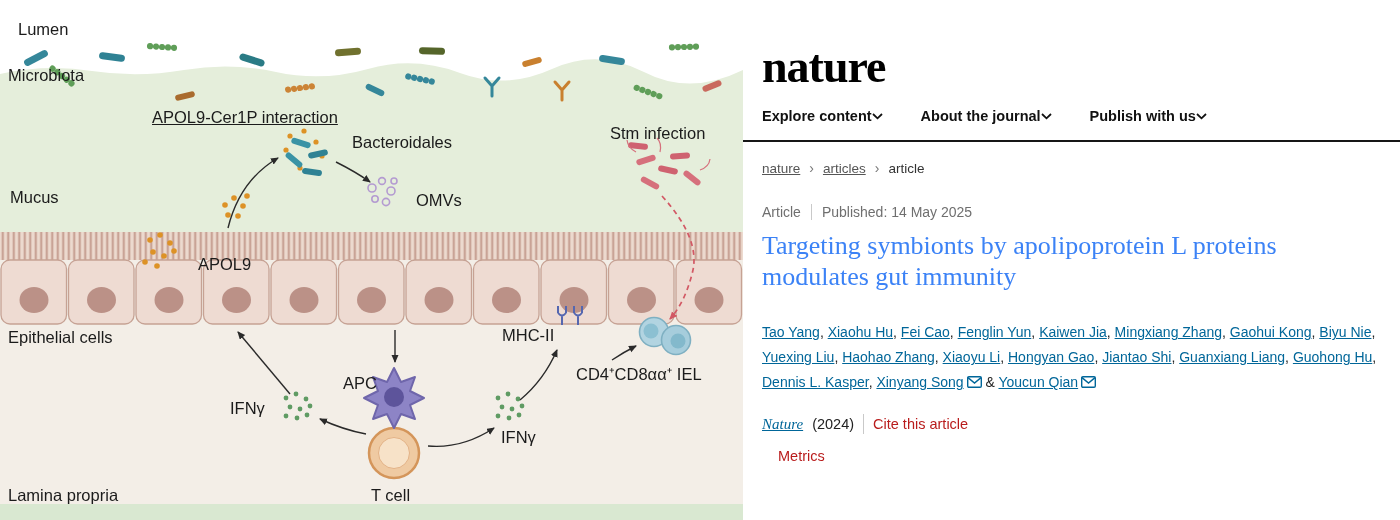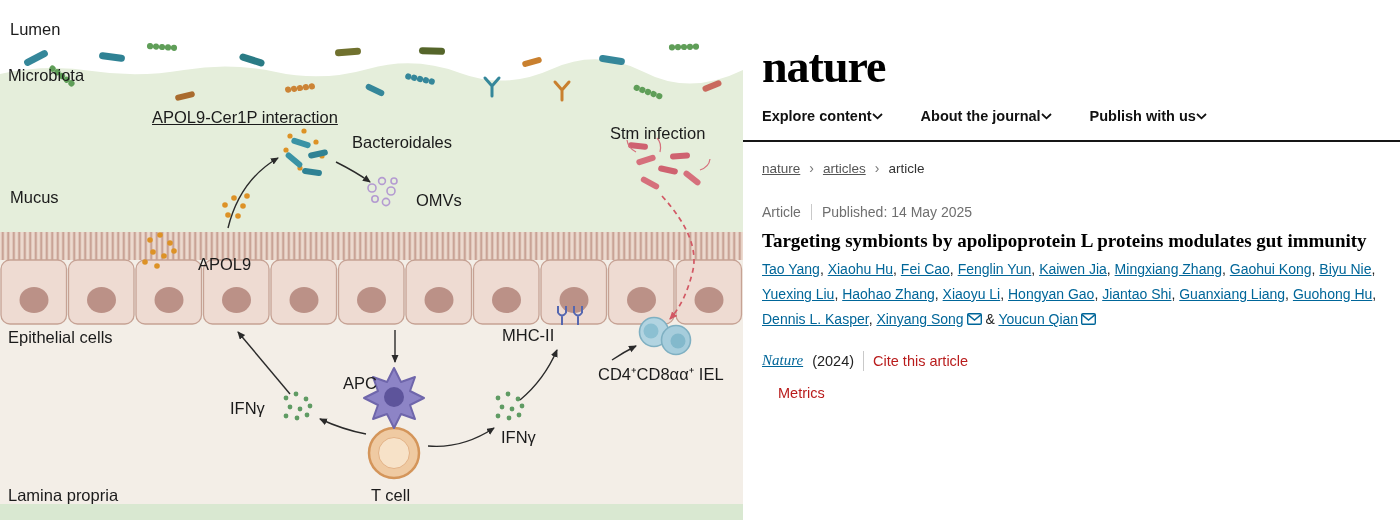--- a/index.html
+++ b/index.html
@@ -18,22 +18,22 @@
   .nav{display:flex;gap:38px;margin-top:18px;align-items:center;}
   .nav-item{font-weight:700;font-size:14.5px;color:#111;display:flex;align-items:center;cursor:pointer;}
   .divider{height:2px;background:#161616;margin-top:16px;}
   .breadcrumb{margin-top:18px;font-size:13.5px;color:#555;display:flex;align-items:center;gap:9px;}
   .crumb-link{color:#555;text-decoration:underline;cursor:pointer;}
   .crumb-current{color:#333;}
   .crumb-sep{color:#777;font-size:14px;}
   .meta{margin-top:28px;font-size:14px;color:#6f6f6f;display:flex;align-items:center;gap:10px;}
   .vbar{width:1px;height:16px;background:#c9c9c9;display:inline-block;}
   .vbar.tall{height:20px;}
-  h1.title{font-family:"Liberation Serif",serif;font-weight:700;font-size:19px;line-height:1.2;color:#000000;margin:10px 0 0;max-width:635px;}
-  .authors{margin-top:4px;font-size:14px;line-height:25px;color:#222;max-width:625px;}
+  h1.title{font-family:"Liberation Serif",serif;font-weight:400;font-size:26px;line-height:1.2;color:#3b82f6;margin:10px 0 0;max-width:635px;}
+  .authors{margin-top:28px;font-size:14px;line-height:25px;color:#222;max-width:625px;}
   .author-link{color:#006699;text-decoration:underline;cursor:pointer;}
   .email-icon{margin-left:3px;display:inline-block;vertical-align:-1px;cursor:pointer;}
   .cite-row{margin-top:18px;font-size:14.5px;display:flex;align-items:center;gap:9px;color:#222;}
   .journal-link{font-style:italic;color:#006699;text-decoration:underline;cursor:pointer;font-family:"Liberation Serif",serif;font-size:15px;}
   .cite-link{color:#b91c1c;cursor:pointer;}
   .metrics{margin-top:14px;font-size:14.5px;margin-left:16px;}
 </style>
 </head>
 <body>
 
@@ -212,32 +212,32 @@
         <path d="M395,330 L395,362" marker-end="url(#ah)"></path>
         <path d="M366,434 Q344,430 320,419" marker-end="url(#ah)"></path>
         <path d="M290,394 L238,332" marker-end="url(#ah)"></path>
         <path d="M428,446 Q462,449 494,428" marker-end="url(#ah)"></path>
         <path d="M520,400 Q544,380 557,350" marker-end="url(#ah)"></path>
         <path d="M612,360 Q624,352 636,346" marker-end="url(#ah)"></path>
       </g>
       <path d="M662,196 Q702,240 692,274 Q685,302 670,319" stroke="#d25864" stroke-width="1.7" stroke-dasharray="5 4" fill="none" marker-end="url(#ahred)"></path>
     </svg>
 
-    <div class="fig-label" style="left:10px;top:20px;">Lumen</div>
+    <div class="fig-label" style="left:18px;top:20px;">Lumen</div>
     <div class="fig-label" style="left:8px;top:66px;">Microbiota</div>
     <div class="fig-label" style="left:10px;top:188px;">Mucus</div>
     <div class="fig-label" style="left:8px;top:328px;">Epithelial cells</div>
     <div class="fig-label" style="left:8px;top:486px;">Lamina propria</div>
     <div class="fig-label" style="left:152px;top:108px;text-decoration:underline;">APOL9-Cer1P interaction</div>
     <div class="fig-label" style="left:352px;top:133px;">Bacteroidales</div>
     <div class="fig-label" style="left:416px;top:191px;">OMVs</div>
     <div class="fig-label" style="left:198px;top:255px;">APOL9</div>
     <div class="fig-label" style="left:610px;top:124px;">Stm infection</div>
     <div class="fig-label" style="left:502px;top:326px;">MHC-II</div>
-    <div class="fig-label" style="left:598px;top:365px;">CD4⁺CD8αα⁺ IEL</div>
+    <div class="fig-label" style="left:576px;top:365px;">CD4⁺CD8αα⁺ IEL</div>
     <div class="fig-label" style="left:343px;top:374px;">APC</div>
     <div class="fig-label" style="left:230px;top:399px;">IFNγ</div>
     <div class="fig-label" style="left:501px;top:428px;">IFNγ</div>
     <div class="fig-label" style="left:371px;top:486px;">T cell</div>
   </div>
 
   <div class="right">
     <div class="rp-pad">
       <div class="logo">nature</div>
       <nav class="nav">

